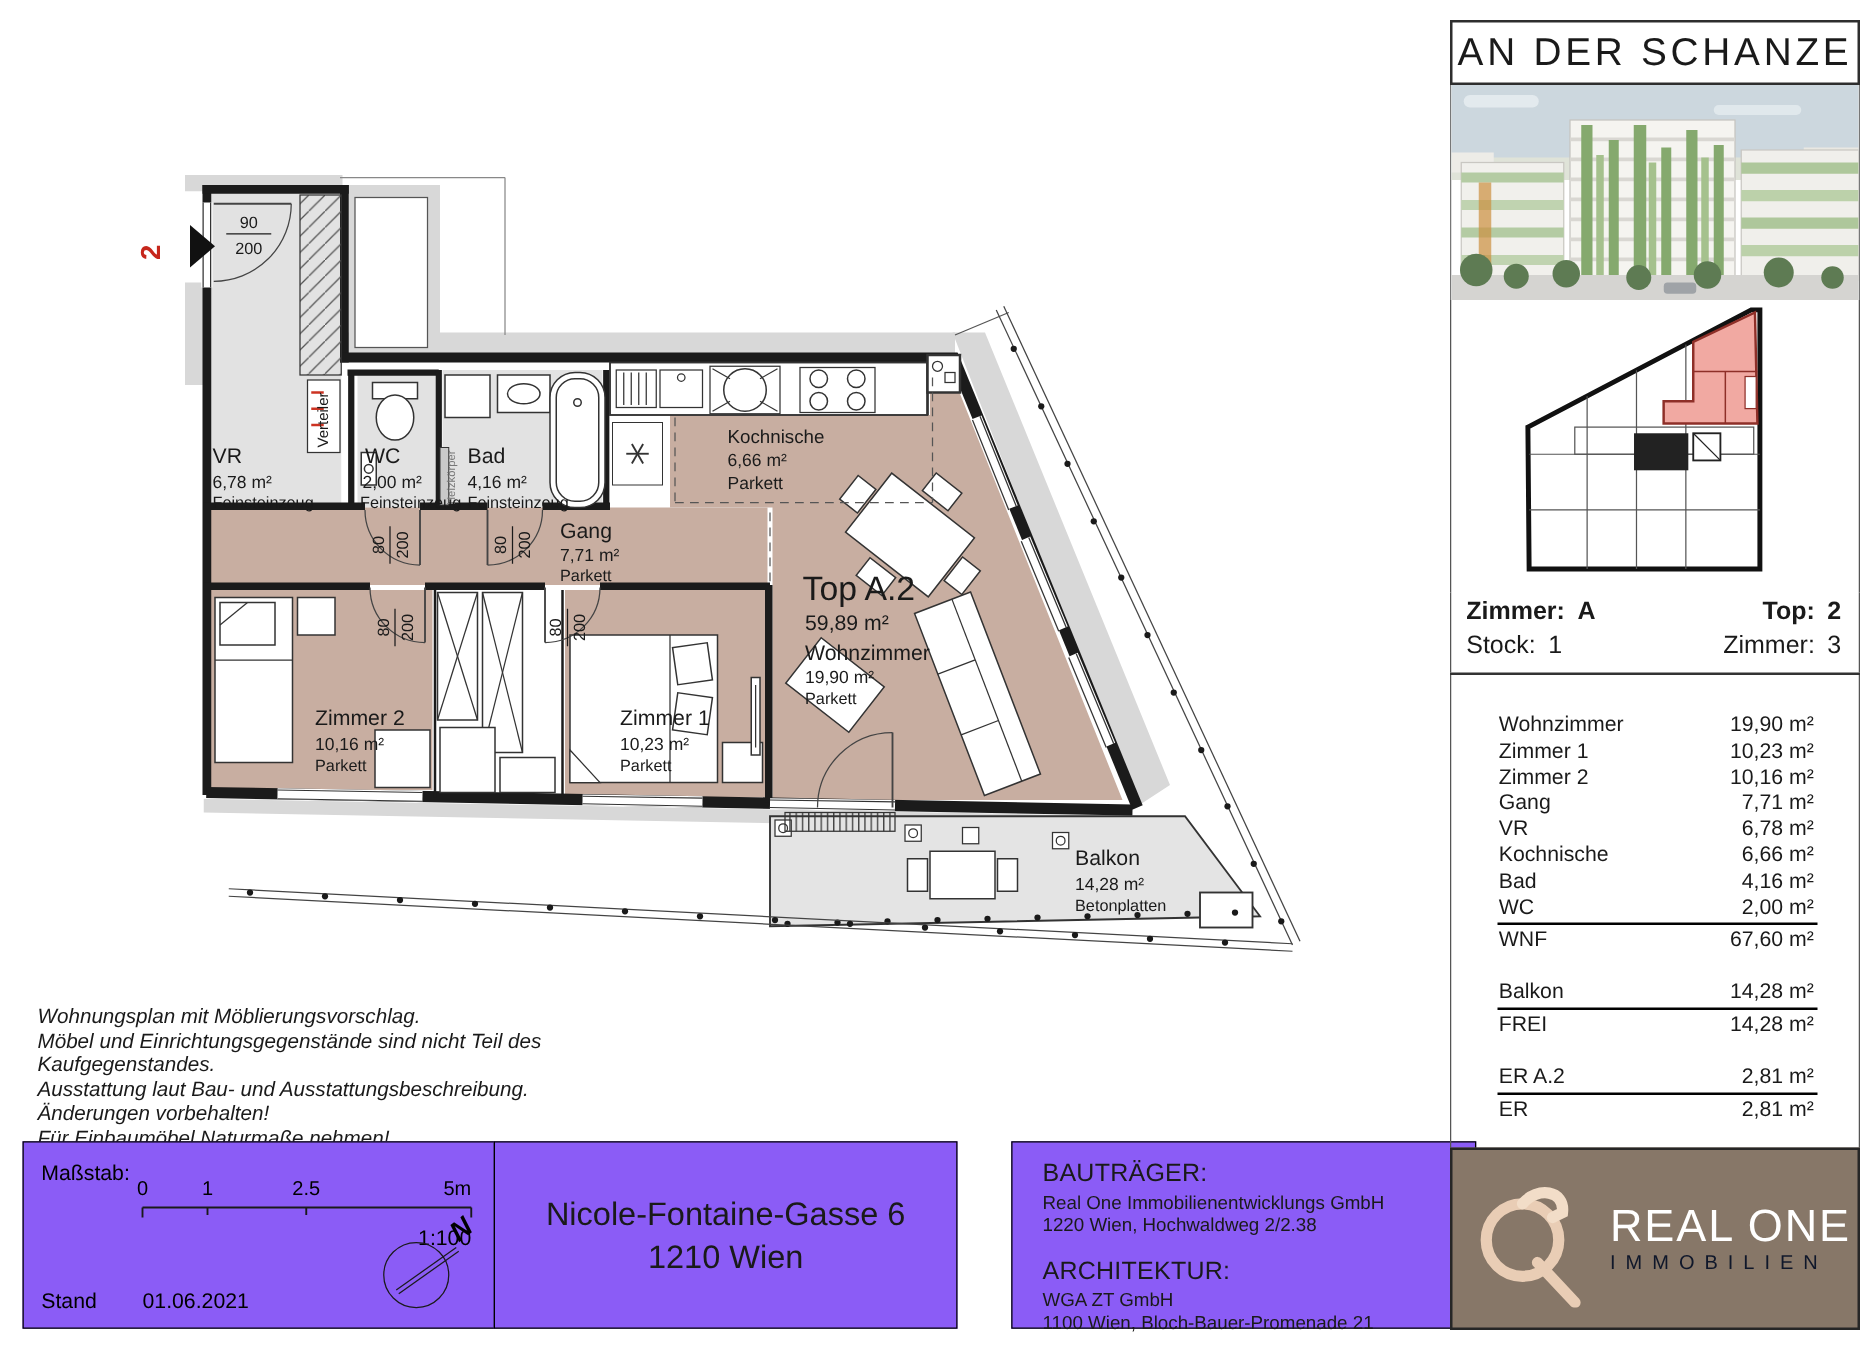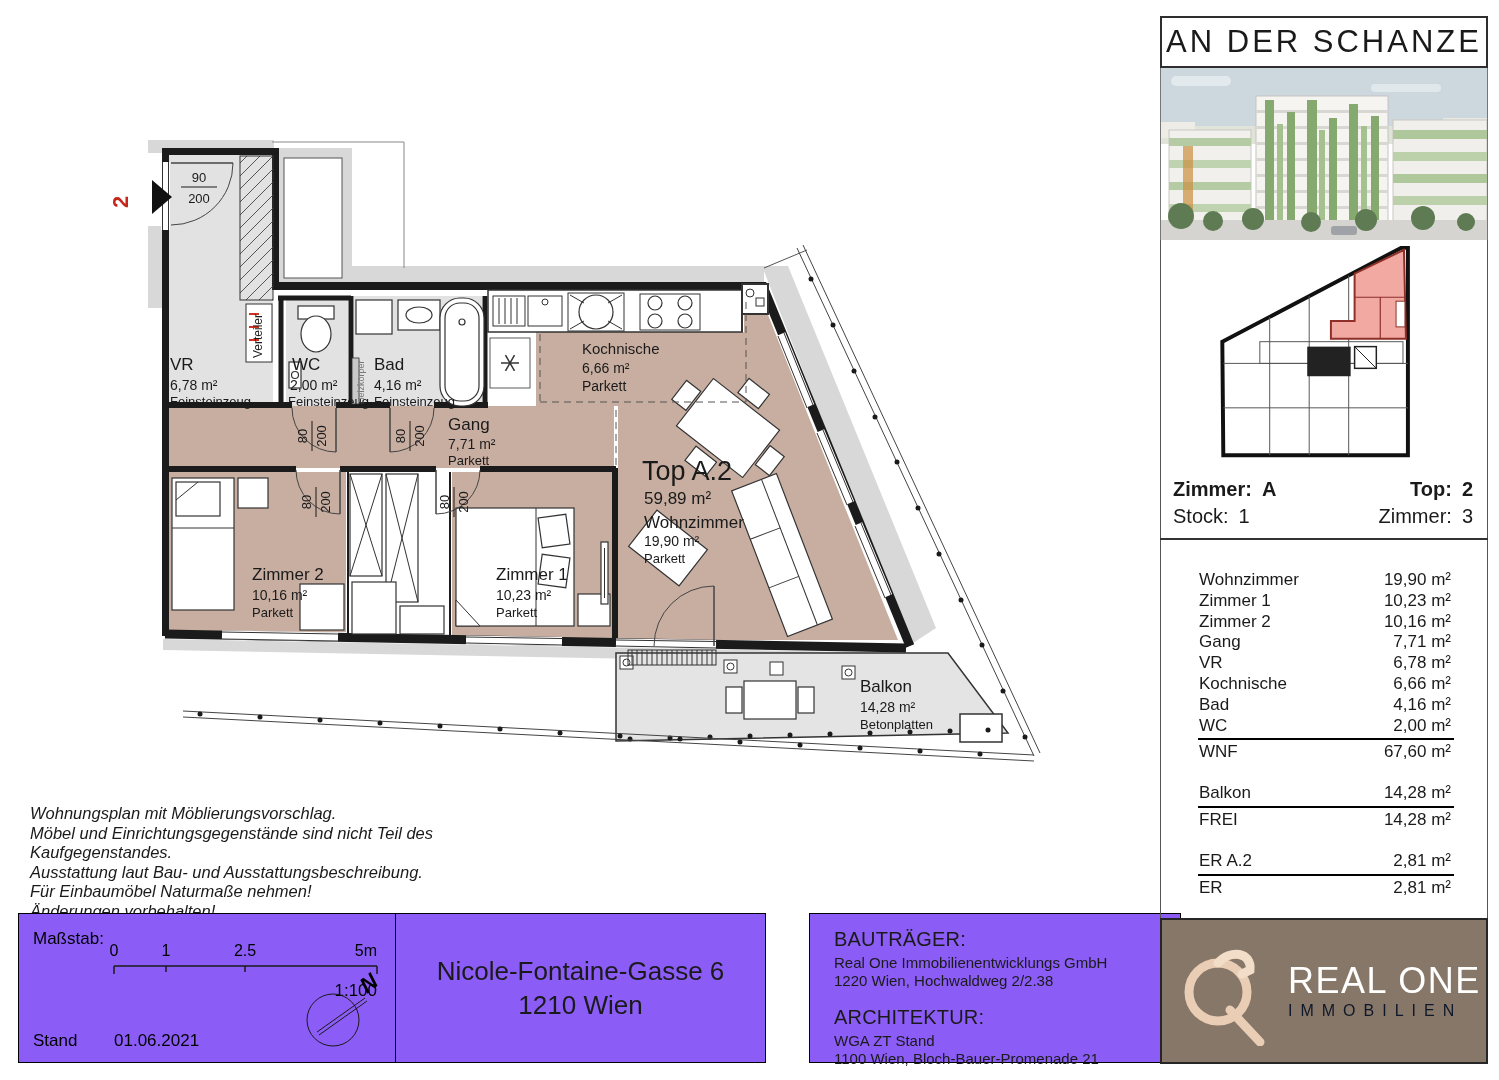--- a/index.html
+++ b/index.html
@@ -422,22 +422,22 @@
       <tspan class="r-sub-s" x="860" y="729">Betonplatten</tspan>
     </text>
   </svg>
   </div>
 
   <div class="notes">
     <div>Wohnungsplan mit Möblierungsvorschlag.</div>
     <div>Möbel und Einrichtungsgegenstände sind nicht Teil des</div>
     <div>Kaufgegenstandes.</div>
     <div>Ausstattung laut Bau- und Ausstattungsbeschreibung.</div>
+    <div>Änderungen vorbehalten!</div>
     <div>Für Einbaumöbel Naturmaße nehmen!</div>
-    <div>Änderungen vorbehalten!</div>
   </div>
 
   <div class="bbox box-scale">
     <svg width="375" height="148" viewBox="0 0 375 148">
       <text x="14" y="30" font-size="17">Maßstab:</text>
       <g stroke="#1a1a1a" stroke-width="1.5">
         <line x1="95" y1="52" x2="358" y2="52"></line>
         <line x1="95" y1="52" x2="95" y2="60"></line>
         <line x1="147" y1="52" x2="147" y2="58"></line>
         <line x1="226" y1="52" x2="226" y2="58"></line>
@@ -463,21 +463,21 @@
     <div class="addr-line">Nicole-Fontaine-Gasse 6</div>
     <div class="addr-line">1210 Wien</div>
   </div>
 
   <div class="bbox box-credits">
     <div class="cred-head">BAUTRÄGER:</div>
     <div class="cred-line">Real One Immobilienentwicklungs GmbH</div>
     <div class="cred-line">1220 Wien, Hochwaldweg 2/2.38</div>
     <div class="cred-gap"></div>
     <div class="cred-head">ARCHITEKTUR:</div>
-    <div class="cred-line">WGA ZT Stand</div>
+    <div class="cred-line">WGA ZT GmbH</div>
     <div class="cred-line">1100 Wien, Bloch-Bauer-Promenade 21</div>
   </div>
 
   <div class="rpanel">
 
     <div class="rp-title">AN DER SCHANZE</div>
 
     <div class="rp-render">
       <svg width="326" height="172" viewBox="0 0 326 172">
         <rect x="0" y="0" width="326" height="70" fill="#ccd7de"></rect>

